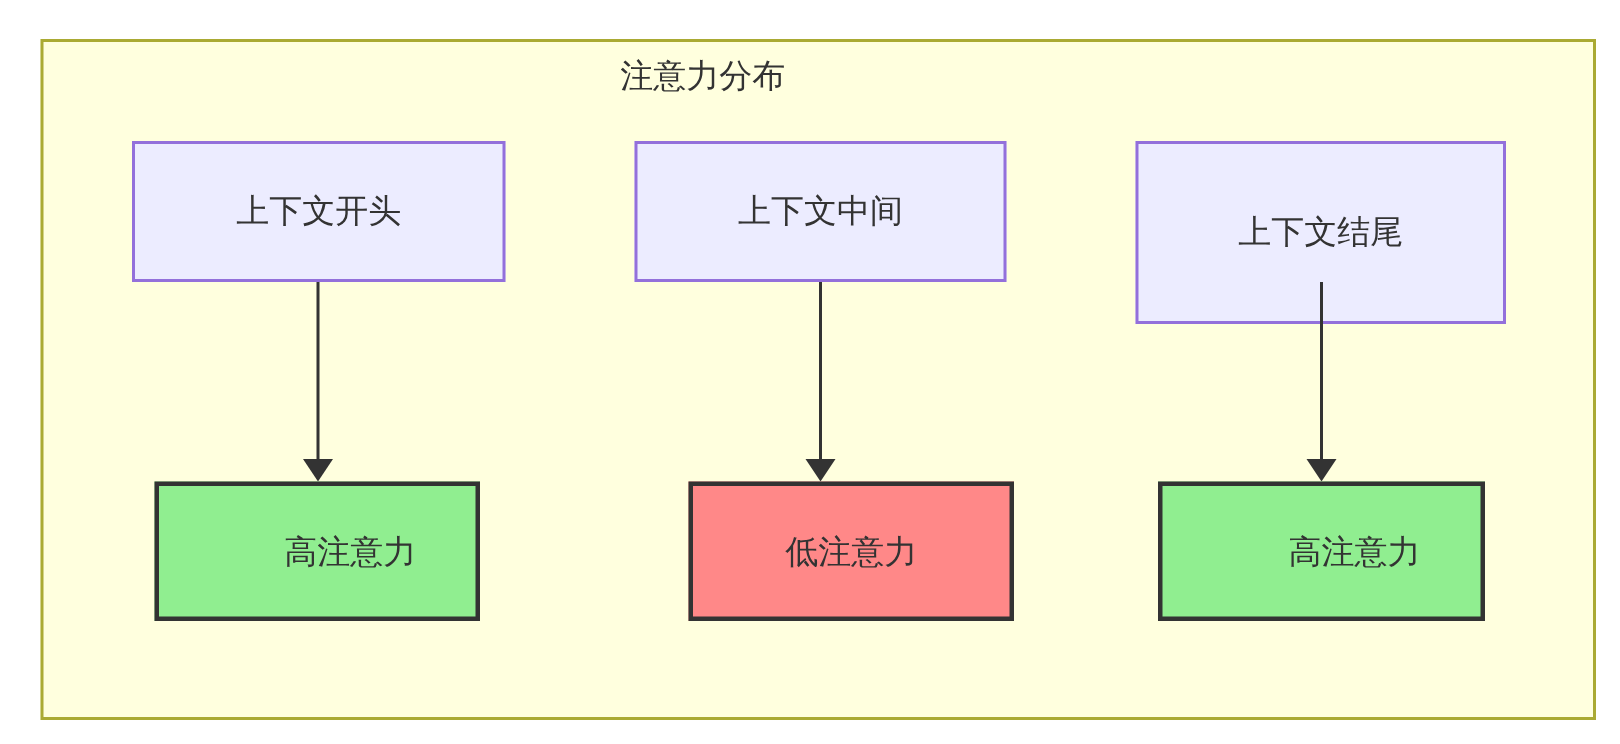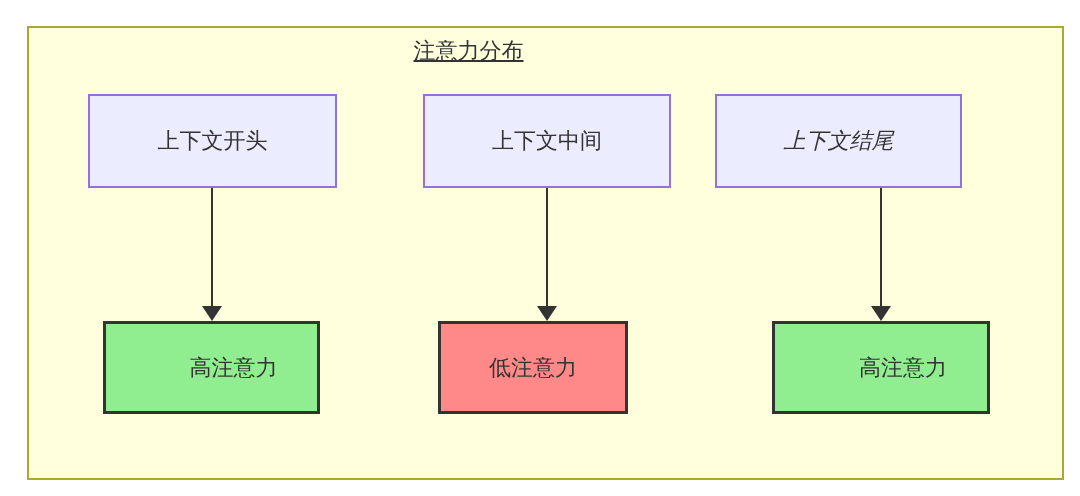--- a/index.html
+++ b/index.html
@@ -25,21 +25,20 @@
     border: 2px solid var(--container-border, #aaaa33);
   }
   .cluster-title {
     position: absolute;
     left: 27px;
     top: 36px;
     width: 883px;
     text-align: center;
     font-size: 22px;
     color: var(--text, #333333);
-    text-decoration: underline;
   }
   .node {
     position: absolute;
     display: flex;
     align-items: center;
     justify-content: center;
     font-size: 22px;
     color: var(--text, #333333);
     box-sizing: border-box;
     text-align: center;
@@ -49,24 +48,24 @@
     border: 2px solid var(--source-border, #9370db);
   }
   .node.result {
     border: 3px solid var(--result-border, #333333);
   }
   .node.high { background: var(--high-bg, #90ee90); padding-left: 44px; }
   .node.low  { background: var(--low-bg, #ff8888); }
 
   .n1 { left: 88px;  top: 94px; width: 249px; height: 94px; }
   .n2 { left: 423px; top: 94px; width: 248px; height: 94px; }
-  .n3 { left: 715px; top: 94px; width: 247px; height: 94px; font-style: italic; }
+  .n3 { left: 757px; top: 94px; width: 247px; height: 122px; }
 
   .b1 { left: 103px; top: 321px; width: 217px; height: 93px; }
-  .b2 { left: 438px; top: 321px; width: 190px; height: 93px; }
+  .b2 { left: 459px; top: 321px; width: 217px; height: 93px; }
   .b3 { left: 772px; top: 321px; width: 218px; height: 93px; }
 
   .arrow {
     position: absolute;
     top: 188px;
     height: 133px;
     width: 20px;
     transform: translateX(-50%);
     display: flex;
     flex-direction: column;

